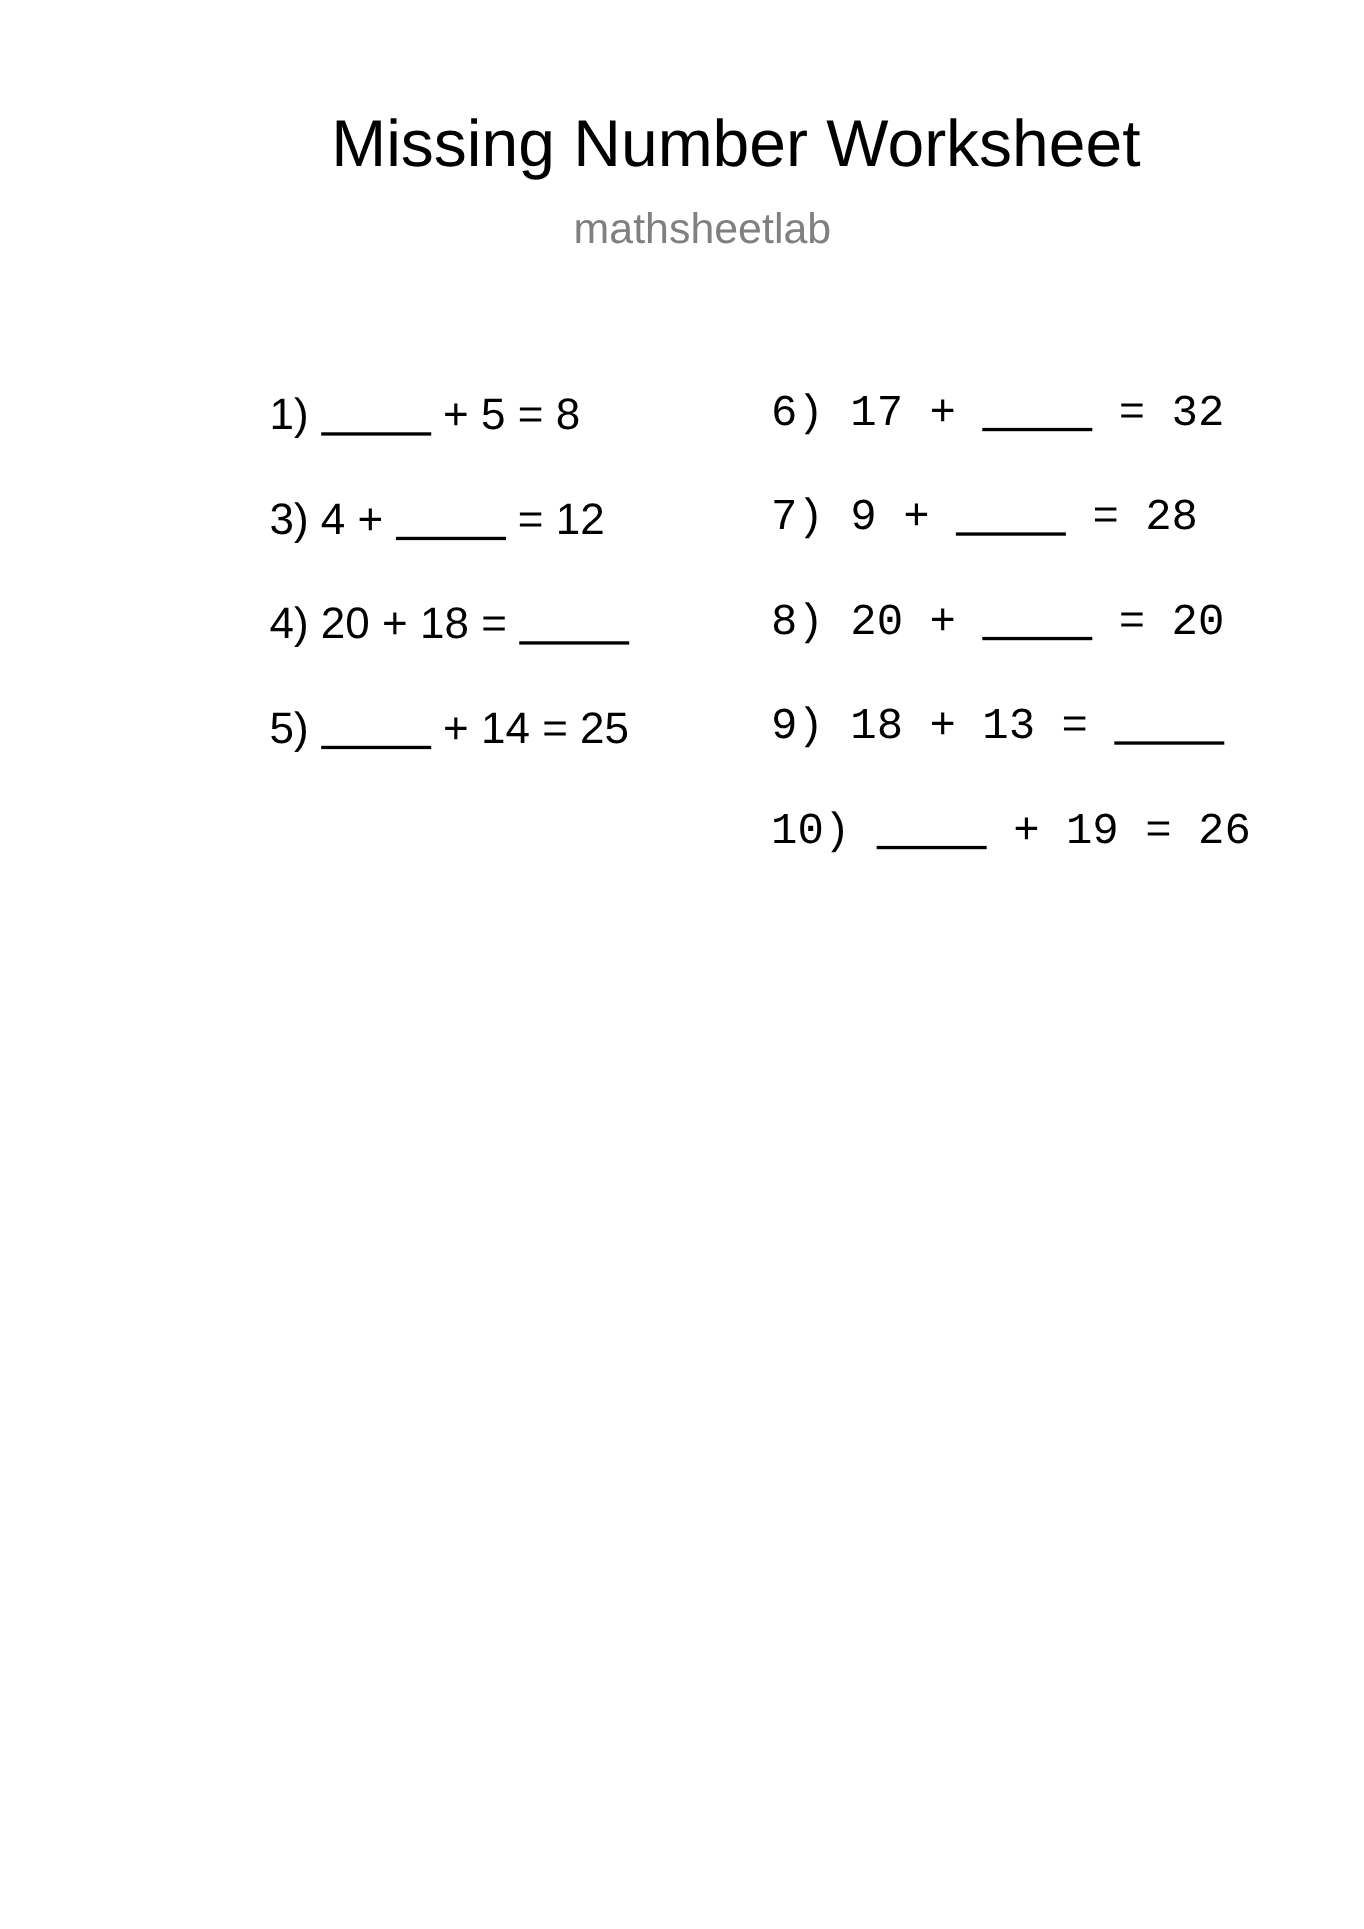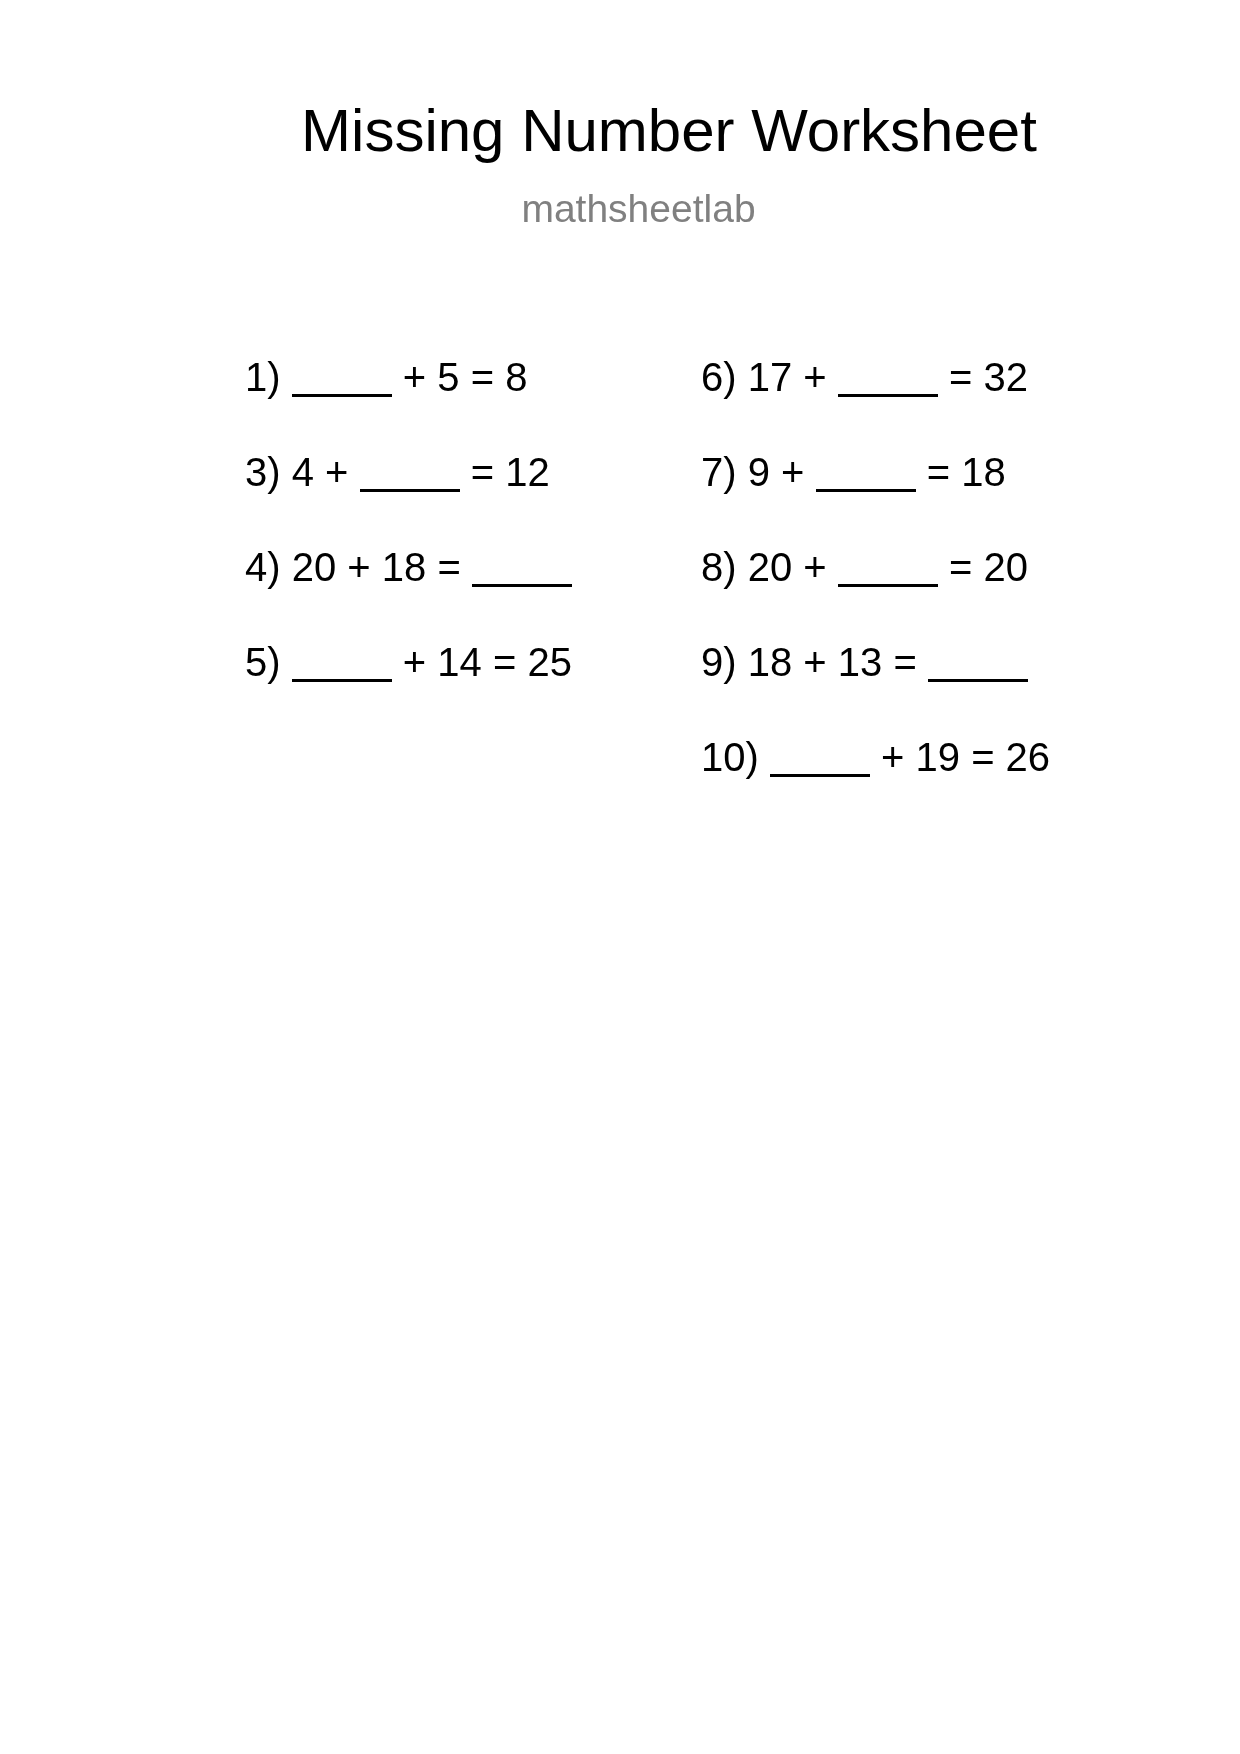--- a/index.html
+++ b/index.html
@@ -36,21 +36,21 @@
     font-size: 39px;
     line-height: 46px;
     color: #808080;
     white-space: nowrap;
   }
   .column {
     position: absolute;
     top: 352px;
   }
   .column.left { left: 201px; margin-left: 44px; }
-  .column.right { left: 701px; }
+  .column.right { left: 701px; font-family: Liberation Mono, monospace; }
   .problem {
     height: 95px;
     font-size: 40px;
     line-height: 50px;
     white-space: pre;
   }
   .blank {
     display: inline-block;
     width: 100px;
     height: 2px;
@@ -73,20 +73,20 @@
 
   <div class="problem"><span>4)</span> <span>20 + 18 =</span> <span class="blank"></span></div>
 
   <div class="problem"><span>5)</span> <span class="blank"></span> <span>+ 14 = 25</span></div>
 </div>
 
 <div class="column right">
 
   <div class="problem"><span>6)</span> <span>17 +</span> <span class="blank"></span> <span>= 32</span></div>
 
-  <div class="problem"><span>7)</span> <span>9 +</span> <span class="blank"></span> <span>= 18</span></div>
+  <div class="problem"><span>7)</span> <span>9 +</span> <span class="blank"></span> <span>= 28</span></div>
 
   <div class="problem"><span>8)</span> <span>20 +</span> <span class="blank"></span> <span>= 20</span></div>
 
   <div class="problem"><span>9)</span> <span>18 + 13 =</span> <span class="blank"></span></div>
 
   <div class="problem"><span>10)</span> <span class="blank"></span> <span>+ 19 = 26</span></div>
 </div>
 
 </body></html>

